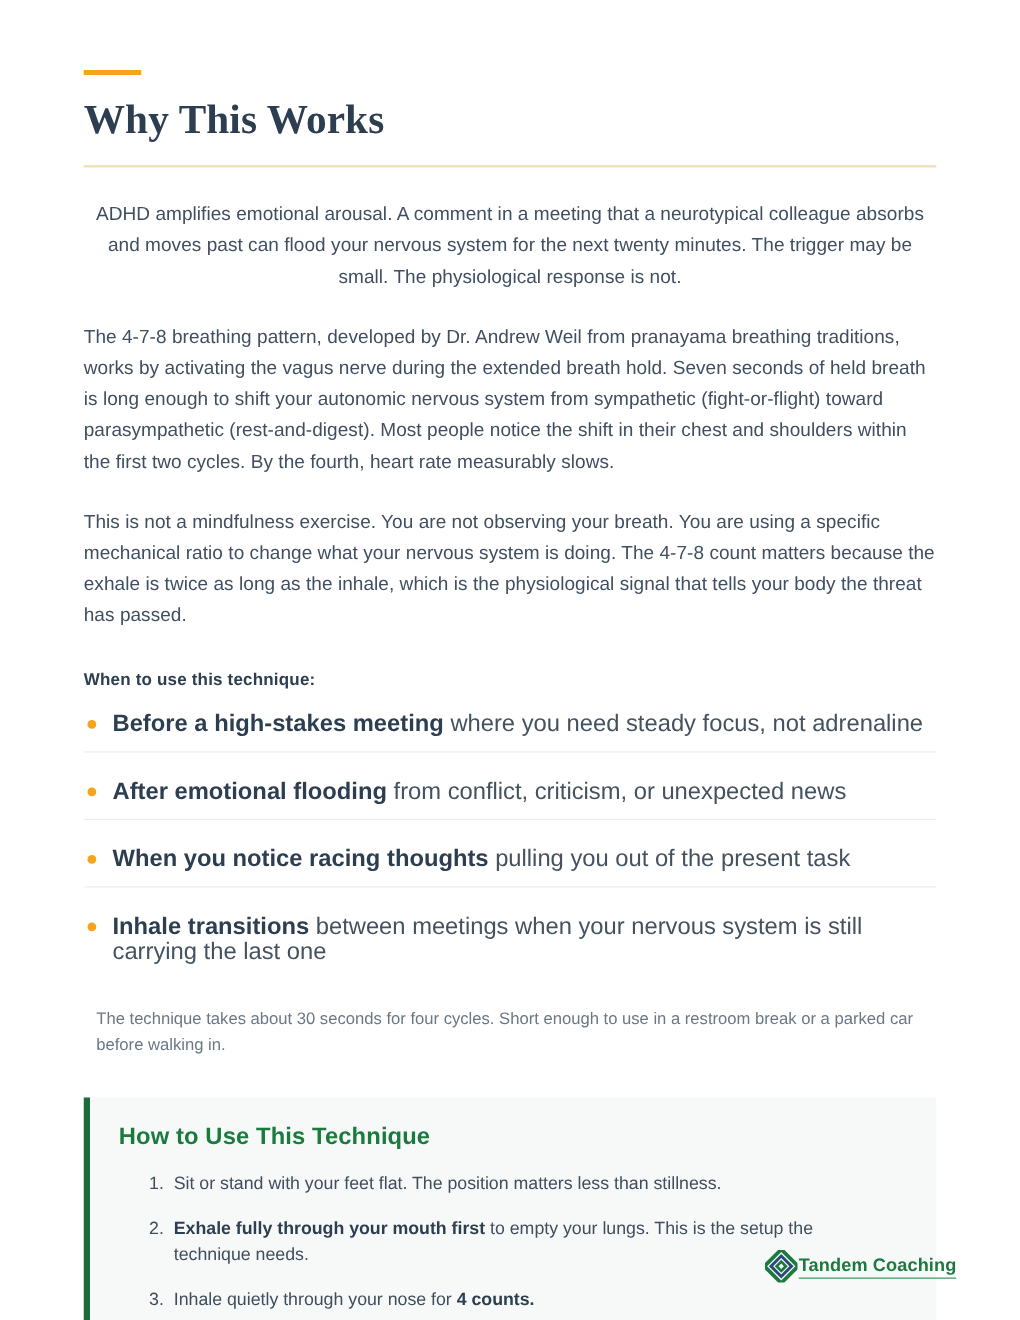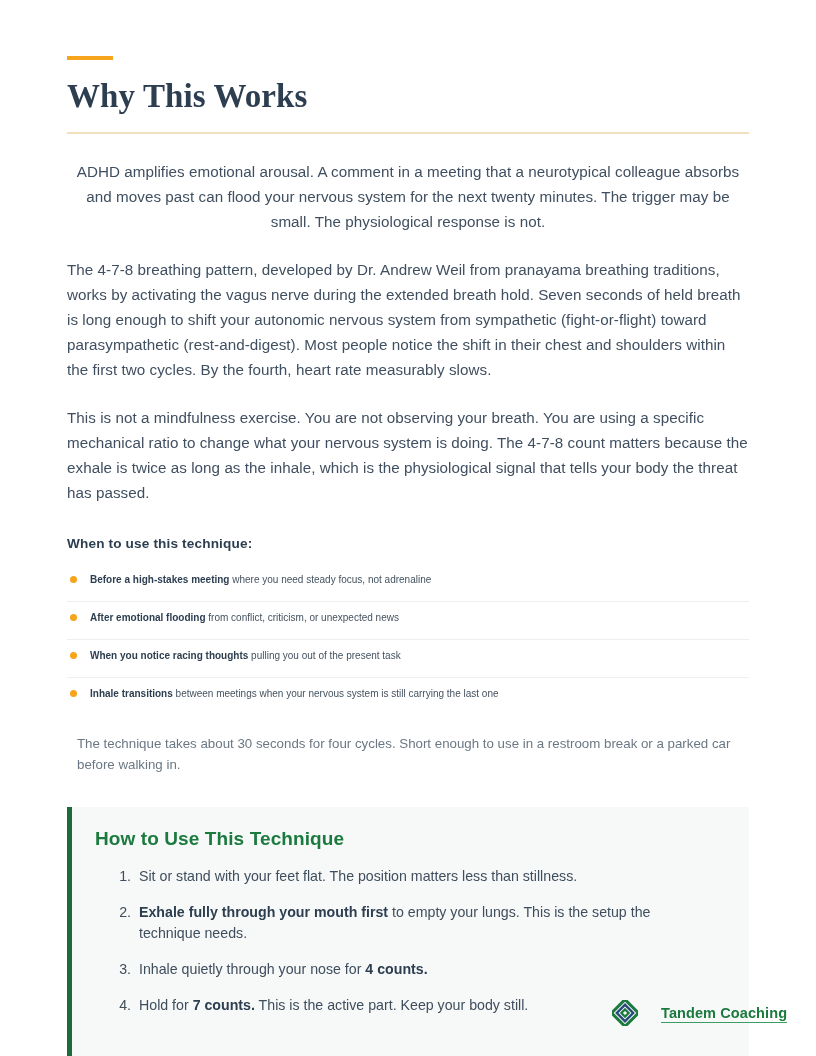--- a/index.html
+++ b/index.html
@@ -75,23 +75,23 @@
   
   ul.use-list {
     list-style: none;
     margin: 19px 0 0 0;
     padding: 0;
     width: 682px;
   }
   ul.use-list li {
     position: relative;
     padding: 0 0 11px 23px;
-    margin-bottom: 6px;
+    margin-bottom: 22px;
     border-bottom: 1px solid #eceef0;
-    font-size: 10px;
+    font-size: 19px;
     line-height: 20px;
     color: #44525f;
   }
   ul.use-list li:last-child { border-bottom: none; }
   ul.use-list li .dot {
     position: absolute;
     left: 3px;
     top: 6px;
     width: 7px;
     height: 7px;
@@ -145,21 +145,21 @@
     color: #2c3e50;
   }
 
   
   .watermark {
     position: absolute;
     left: 612px;
     top: 1000px;
     display: flex;
     align-items: center;
-    gap: 23px;
+    gap: 1px;
     pointer-events: none;
   }
   .wm-mark {
     width: 26px;
     height: 26px;
     flex: 0 0 26px;
   }
   .wm-text {
     font-family: "Liberation Sans", sans-serif;
     font-size: 14.5px;

